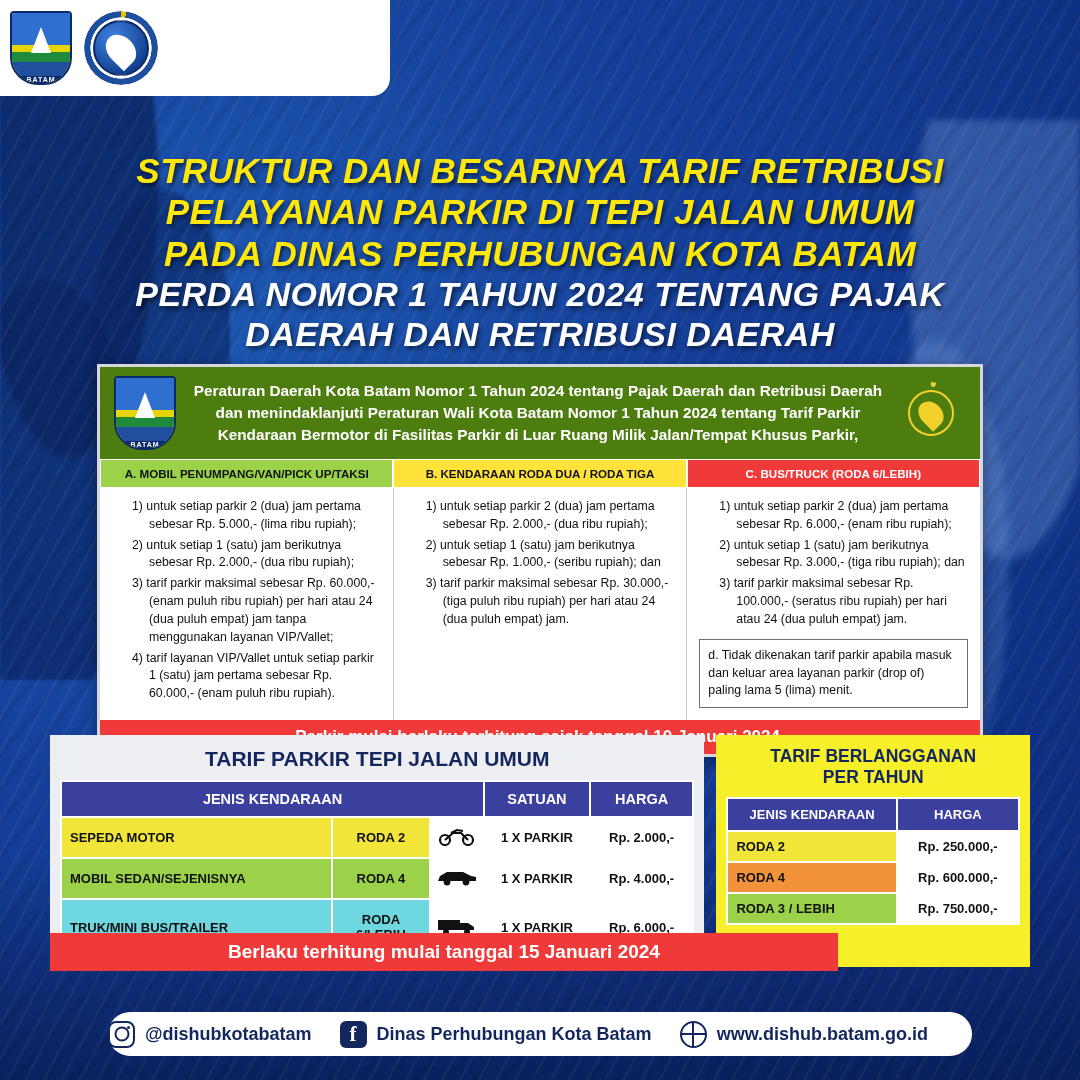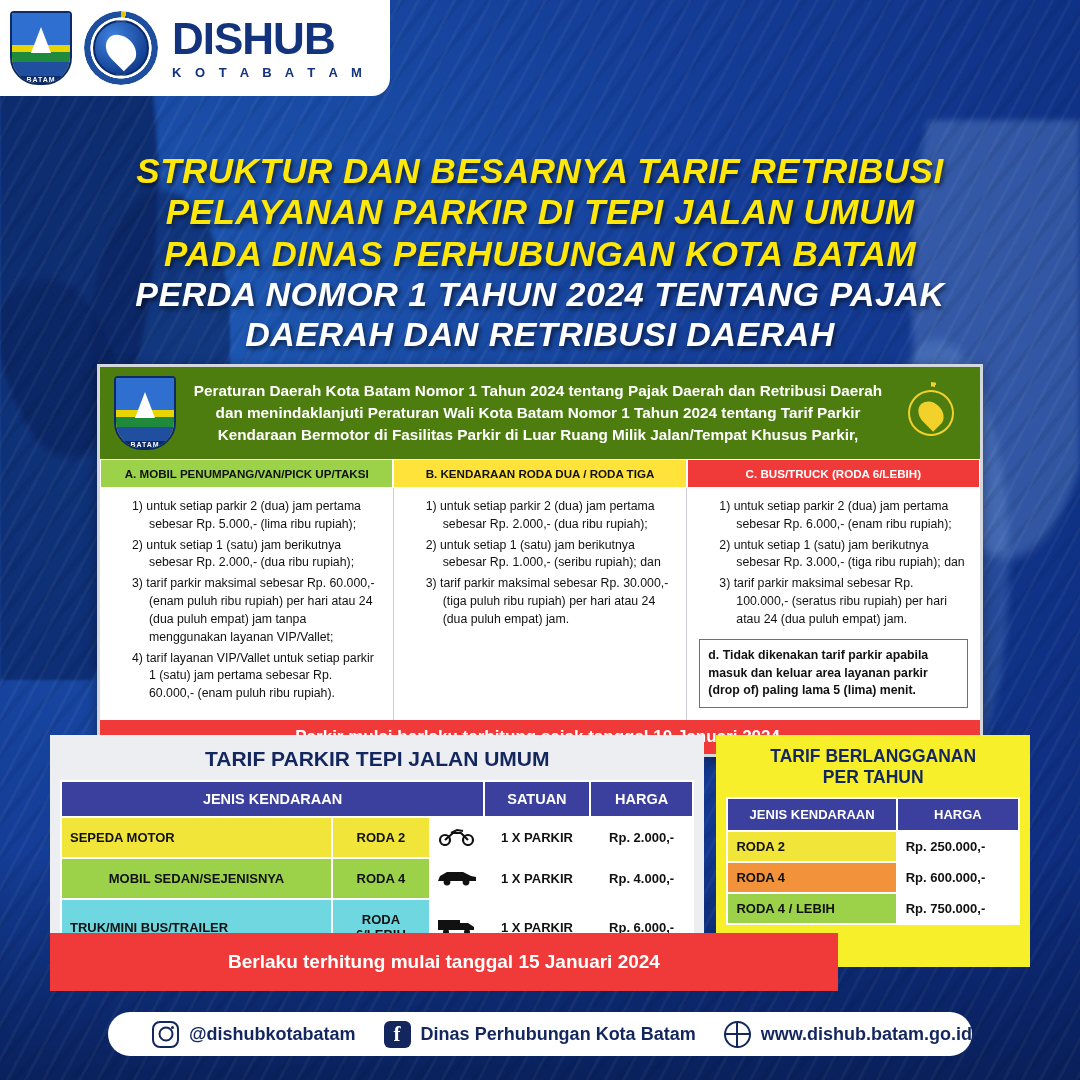--- a/index.html
+++ b/index.html
@@ -154,65 +154,65 @@
   .cols { display: flex; background:#fff; }
   .col {
     flex: 1; padding: 10px 12px 12px; font-size: 12.3px; line-height: 1.45;
     border-right: 1px solid #c9ccd4; color:#111;
   }
   .col:last-child { border-right: none; }
   .col ol { list-style: none; }
   .col li { margin-bottom: 3px; padding-left: 17px; text-indent: -17px; margin-left: 20px; }
   .note {
     margin-top: 10px; border: 1px solid #6b6f7a; padding: 7px 8px;
-    font-size: 12.3px; line-height: 1.45; font-weight: bold;
+    font-size: 12.3px; line-height: 1.45;
   }
   .perda-foot {
     background: #f03a3a; color: #fff; text-align: center;
     font-size: 17px; font-weight: 700; padding: 7px 0;
   }
 
   
   .lower { position: absolute; left: 50px; top: 735px; width: 980px; display: flex; gap: 12px; z-index: 4; }
   .panel-left { width: 690px; background: #eceef2; padding: 8px 10px 11px; }
   .panel-left h3 { text-align: center; font-size: 21px; font-weight: 800; color: #13265e; padding: 4px 0 9px; }
   table { border-collapse: collapse; width: 100%; }
   .tl th, .tl td { border: 2px solid #fff; font-size: 13px; }
   .tl thead th { background: #3b3f9e; color: #fff; padding: 9px 4px; font-size: 14.5px; font-weight: 800; }
   .tl td { padding: 12px 8px; font-weight: 700; color: #111; }
   .c-motor { background: #f2e53a; }
-  .c-sedan { background: #9bd24a; text-align: center; }
+  .c-sedan { background: #9bd24a; }
   .c-truk  { background: #6fd7e0; }
   .tl td.jenis { width: 320px; }
   .tl td.roda { text-align: center; width: 110px; }
   .tl td.icon { background: #fff; text-align: center; width: 56px; padding: 2px; }
   .tl td.sat  { background: #fff; text-align: center; width: 120px; }
   .tl td.har  { background: #fff; text-align: center; width: 120px; }
 
   .panel-right { width: 330px; background: #f7ef2a; padding: 8px 10px 11px; }
   .panel-right h3 { text-align: center; font-size: 17.5px; font-weight: 800; color: #13265e; line-height: 1.2; padding: 3px 0 9px; }
   .tr2 th, .tr2 td { border: 2px solid #fff; font-size: 13px; }
   .tr2 thead th { background: #3b3f9e; color: #fff; padding: 8px 4px; font-size: 13px; font-weight: 800; }
   .tr2 td { padding: 7px 8px; font-weight: 700; color: #111; }
   .r2 { background: #f2e53a; }
   .r4 { background: #f2923a; }
   .r6 { background: #9bd24a; }
-  .tr2 td.harga { background: #fff; text-align: left; }
+  .tr2 td.harga { background: #fff; text-align: center; }
 
   .redbar {
     position: absolute; left: 50px; top: 933px; width: 788px;
     background: #f03a3a; color: #fff; text-align: center;
-    font-size: 19px; font-weight: 800; padding: 18px 0; z-index: 4;
+    font-size: 19px; font-weight: 800; padding: 8px 0; z-index: 4;
   }
 
   
   .footer {
     position: absolute; left: 108px; top: 1012px; width: 864px; height: 44px;
     background: #fff; border-radius: 22px; z-index: 5;
-    display: flex; align-items: center; justify-content: flex-end; gap: 10px;
+    display: flex; align-items: center; justify-content: flex-start; gap: 10px;
     font-size: 18px; font-weight: 700; color: #13265e;
   }
   .ic { width: 27px; height: 27px; flex: 0 0 27px; }
   .ig { border: 2.6px solid #13265e; border-radius: 8px; position: relative; }
   .ig::before { content:""; position:absolute; left:50%; top:50%; transform:translate(-50%,-50%); width:11px;height:11px;border:2.4px solid #13265e;border-radius:50%; }
   .ig::after { content:""; position:absolute; right:3px; top:3px; width:3px;height:3px;background:#13265e;border-radius:50%; }
   .fb { background: #13265e; border-radius: 6px; color: #fff; font-size: 21px; font-weight: 800; text-align: center; line-height: 26px; font-family: "Liberation Serif", serif; }
   .gl { border: 2.6px solid #13265e; border-radius: 50%; position: relative; }
   .gl::before{content:"";position:absolute;left:50%;top:0;bottom:0;width:0;border-left:2px solid #13265e;transform:translateX(-50%);}
   .gl::after{content:"";position:absolute;left:0;right:0;top:50%;height:0;border-top:2px solid #13265e;transform:translateY(-50%);}
@@ -235,24 +235,20 @@
       <div class="land"></div>
       <div class="sea"></div>
       <div class="sail"></div>
     <div class="label">BATAM</div>
   </div>
   <div class="globe-logo">
     <div class="gear"></div>
       <div class="ball"></div>
       <div class="meridian"></div>
       <div class="drop"></div>
-  </div>
-  <div class="brand">
-    <div class="d1">DISHUB</div>
-    <div class="d2">K O T A   B A T A M</div>
   </div>
 </div>
 
 <div class="title-block">
   <div class="l t-yellow">STRUKTUR DAN BESARNYA TARIF RETRIBUSI</div>
   <div class="l t-yellow">PELAYANAN PARKIR DI TEPI JALAN UMUM</div>
   <div class="l t-yellow">PADA DINAS PERHUBUNGAN KOTA BATAM</div>
   <div class="l t-white">PERDA NOMOR 1 TAHUN 2024 TENTANG PAJAK</div>
   <div class="l t-white">DAERAH DAN RETRIBUSI DAERAH</div>
 </div>
@@ -388,21 +384,21 @@
       <tbody>
         <tr>
           <td class="r2">RODA 2</td>
           <td class="harga">Rp.  250.000,-</td>
         </tr>
         <tr>
           <td class="r4">RODA 4</td>
           <td class="harga">Rp.  600.000,-</td>
         </tr>
         <tr>
-          <td class="r6">RODA 4 / LEBIH</td>
+          <td class="r6">RODA 3 / LEBIH</td>
           <td class="harga">Rp.  750.000,-</td>
         </tr>
       </tbody>
     </table>
   </div>
 </div>
 
 <div class="redbar">Berlaku terhitung mulai tanggal 15 Januari 2024</div>
 
 <div class="footer">

